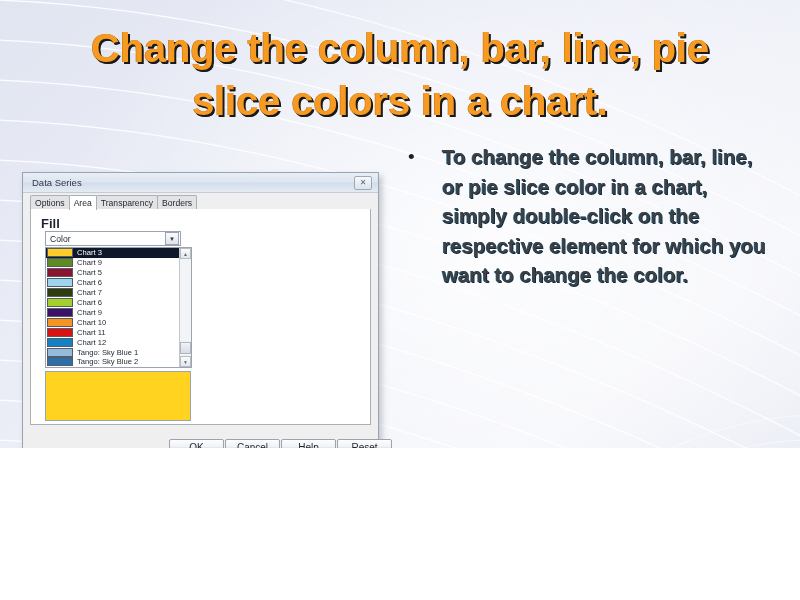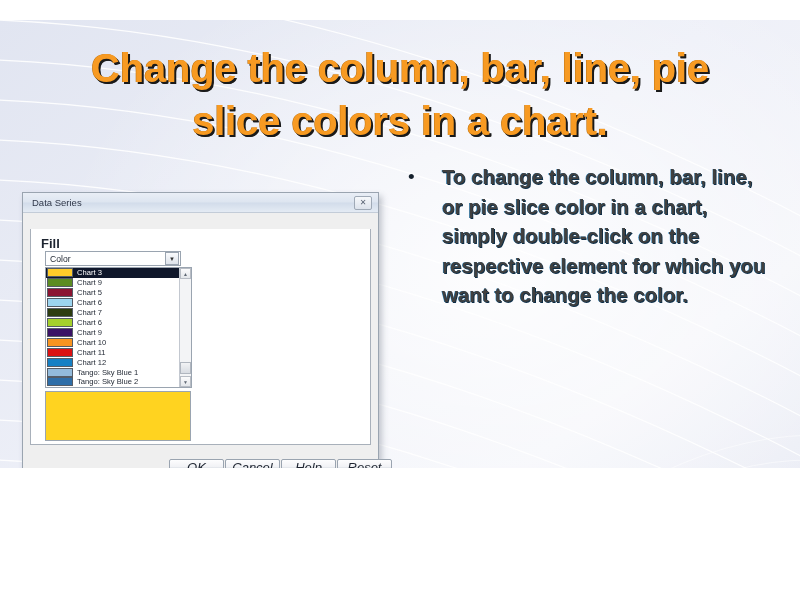--- a/index.html
+++ b/index.html
@@ -6,21 +6,20 @@
     margin: 0; padding: 0;
     width: 800px; height: 600px;
     overflow: hidden;
     font-family: "Liberation Sans", sans-serif;
   }
   #slide {
     position: relative;
     width: 800px; height: 448px;
     background: #e5e8f3;
     overflow: hidden;
-    margin-top: 20px;
   }
   #bg-waves { position:absolute; left:0; top:0; width:800px; height:600px; }
 
   
   #title {
     position: absolute;
     left: 40px; top: 22px;
     width: 720px;
     text-align: center;
     font-size: 40px;
@@ -218,23 +217,23 @@
   #buttonbar {
     position: absolute; left: 0; top: 258px;
     width: 355px; height: 36px;
   }
   .dlg-btn {
     position: absolute; top: 8px;
     width: 53px; height: 14px;
     border: 1px solid #9aa4b0;
     border-radius: 2px;
     background: linear-gradient(to bottom,#fdfdfe 0%,#f1f2f5 48%,#e4e7ec 52%,#eff1f4 100%);
-    font-size: 13px;
+    font-size: 10px;
     color: #1d2430;
-    display: flex; align-items: center; justify-content: center; font-style: italic;
+    display: flex; align-items: center; justify-content: center;
   }
   .dlg-btn u { text-decoration: underline; }
   #btn-ok     { left: 146px; }
   #btn-cancel { left: 202px; }
   #btn-help   { left: 258px; }
   #btn-reset  { left: 314px; }
 </style>
 </head>
 <body>
 
@@ -288,20 +287,26 @@
     <div id="body-text">To change the column, bar, line, or pie slice color in a chart, simply double-click on the respective element for which you want to change the color.</div>
   </div>
 
   <div id="dialog">
 
     <div id="titlebar">
       <div id="dialog-title">Data Series</div>
       <div id="close-btn">✕</div>
     </div>
 
+    <div id="tabstrip">
+        <div class="tab">Options</div>
+        <div class="tab active">Area</div>
+        <div class="tab">Transparency</div>
+        <div class="tab">Borders</div>
+      </div>
 
     <div id="tabpanel">
       <div id="fill-label">Fill</div>
 
       <div id="fill-select">
         <div id="fill-select-value">Color</div>
         <div id="fill-select-arrow">▼</div>
       </div>
 
       <div id="color-list-wrap">

